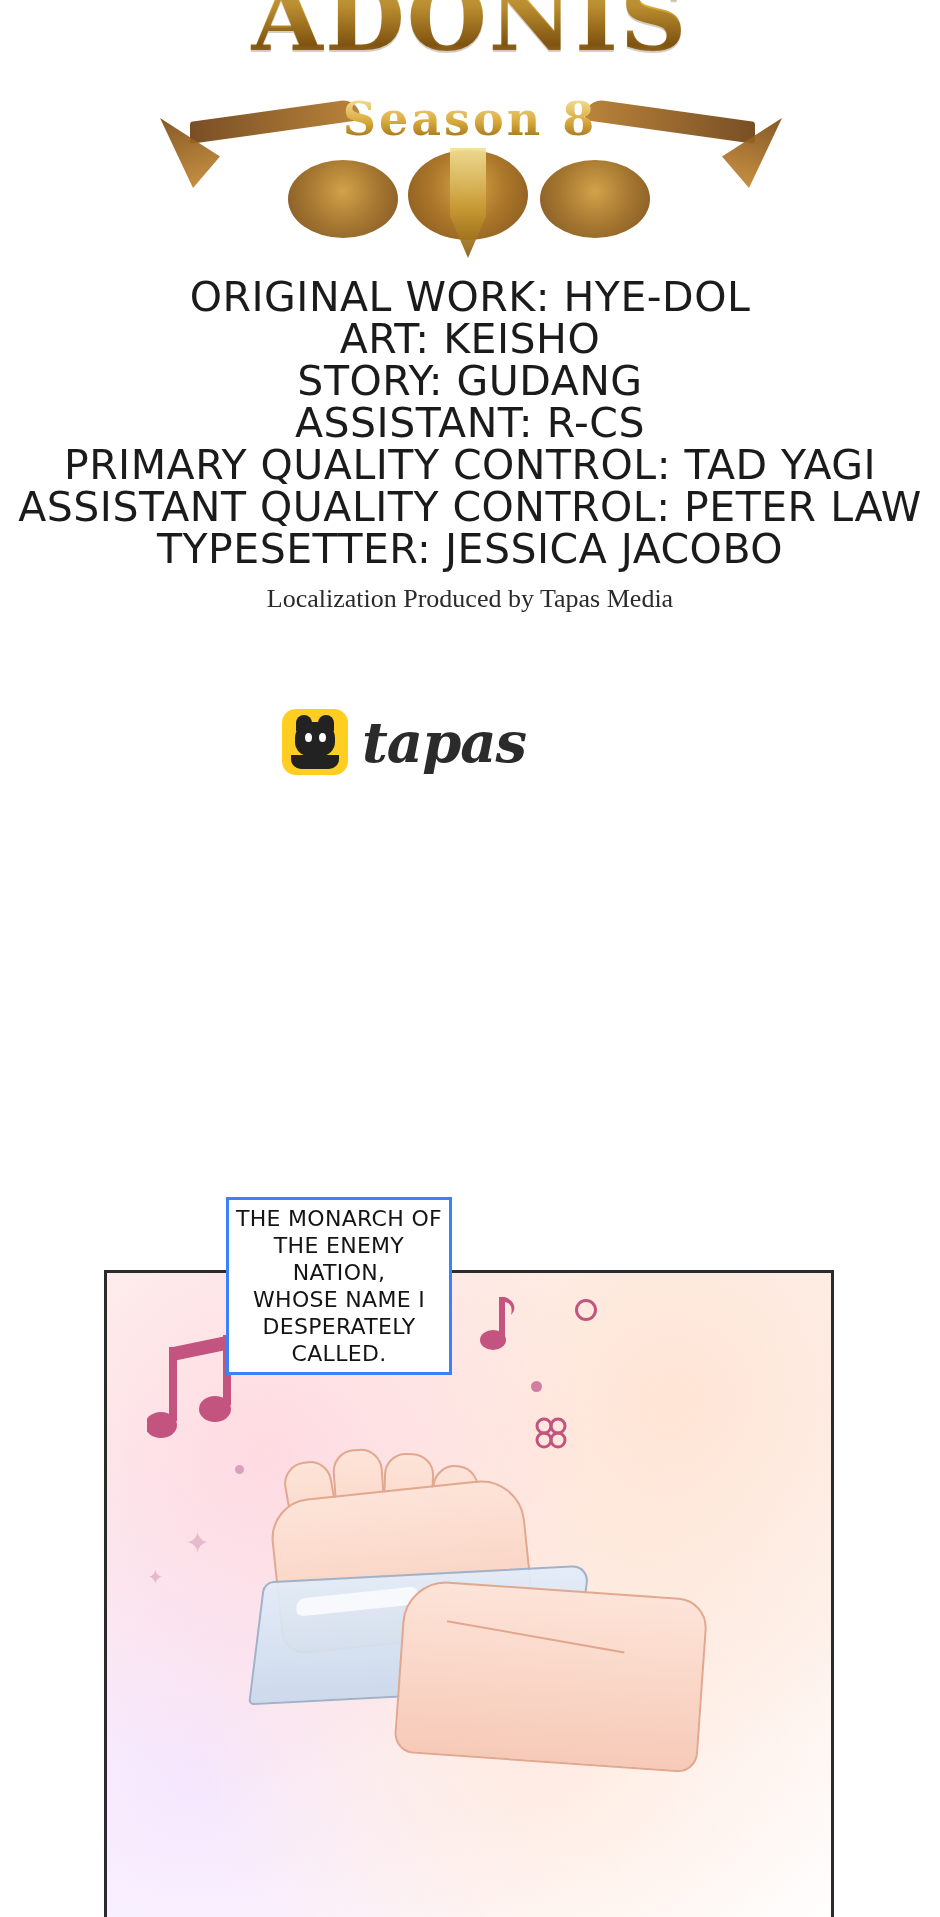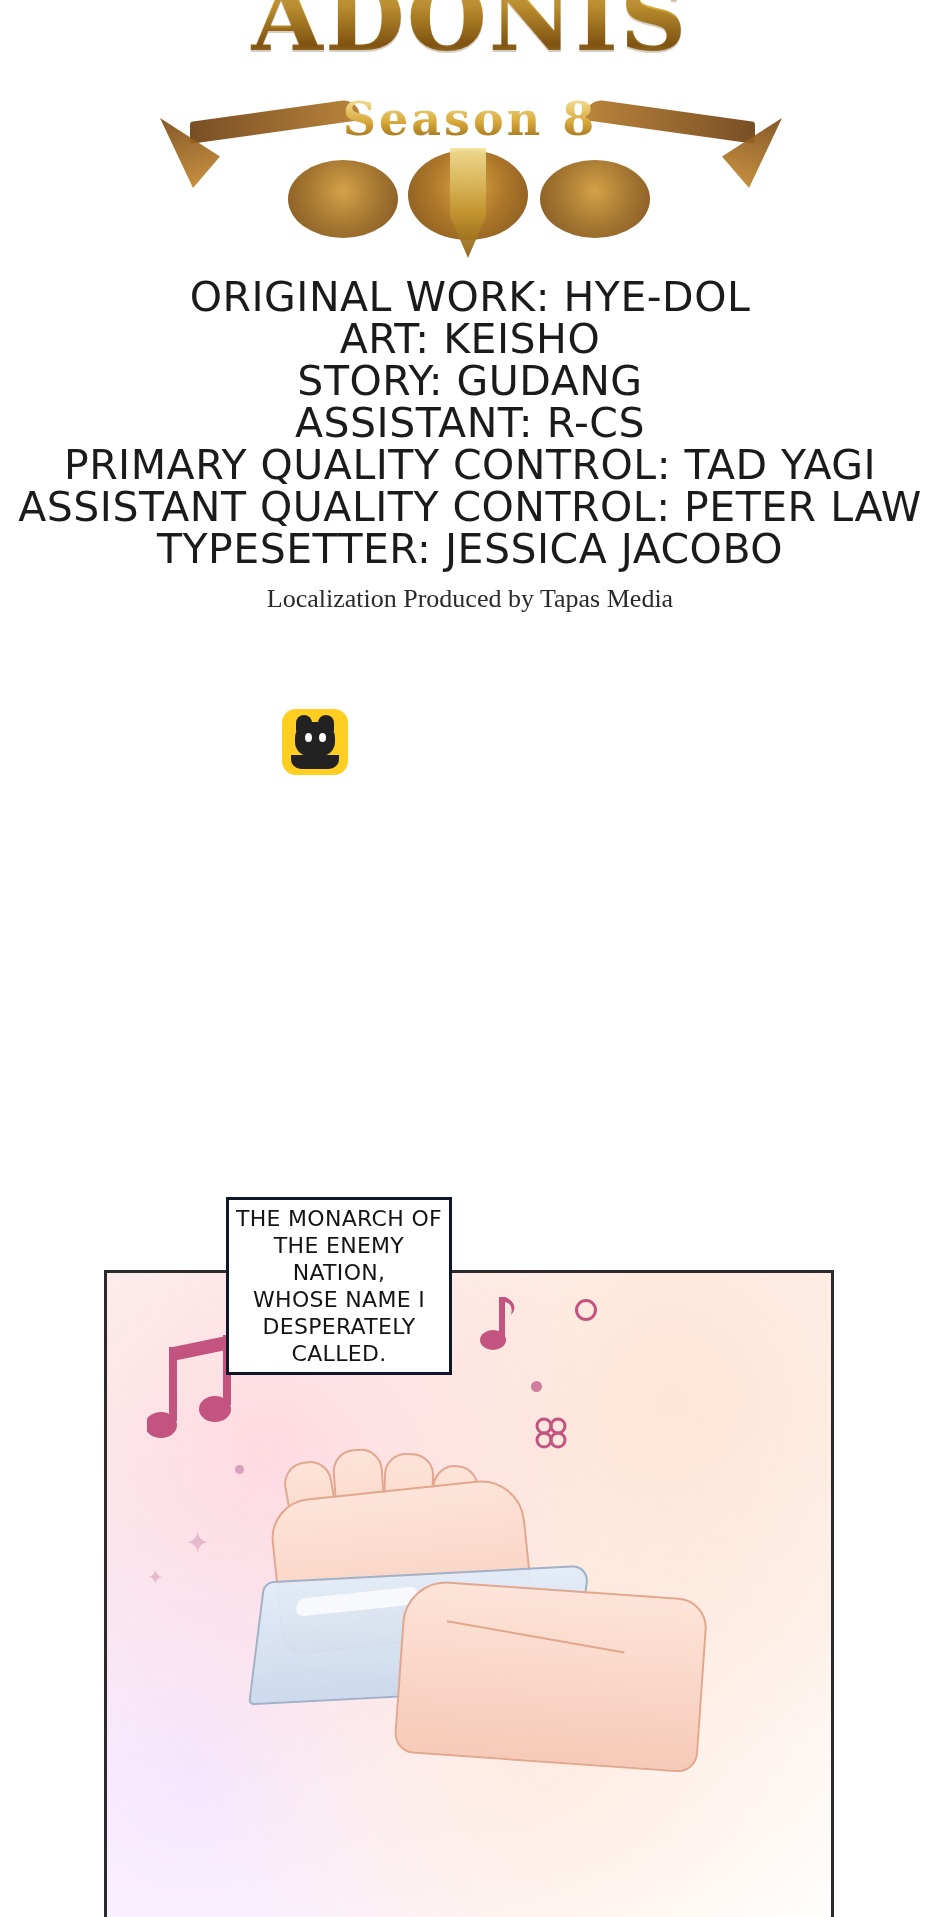--- a/index.html
+++ b/index.html
@@ -318,21 +318,21 @@
   }
 
   
   .caption-box {
     position: absolute;
     left: 226px;
     top: 1197px;
     width: 226px;
     height: 178px;
     background: #ffffff;
-    border: 3px solid #0f172a;
+    border: 3px solid #3b82f6;
     box-sizing: border-box;
     display: flex;
     align-items: center;
     justify-content: center;
     z-index: 5;
   }
   .caption-text {
     font-family: "DejaVu Sans", sans-serif;
     font-size: 22px;
     line-height: 27px;
@@ -371,20 +371,21 @@
 
 <div class="tapas-logo">
   <div class="tapas-mark">
     <div class="ear l"></div>
     <div class="ear r"></div>
     <div class="head"></div>
     <div class="eye l"></div>
     <div class="eye r"></div>
     <div class="scarf"></div>
   </div>
+  <div class="tapas-word">tapas</div>
 </div>
 
 <div class="panel">
 
   <svg class="note-big" viewBox="0 0 92 108">
     <path d="M26 12 L84 0 L84 14 L26 26 Z" fill="#c3537f"></path>
     <rect x="22" y="12" width="8" height="74" fill="#c3537f"></rect>
     <rect x="76" y="0" width="8" height="70" fill="#c3537f"></rect>
     <ellipse cx="14" cy="90" rx="16" ry="13" fill="#c3537f"></ellipse>
     <ellipse cx="68" cy="74" rx="16" ry="13" fill="#c3537f"></ellipse>

